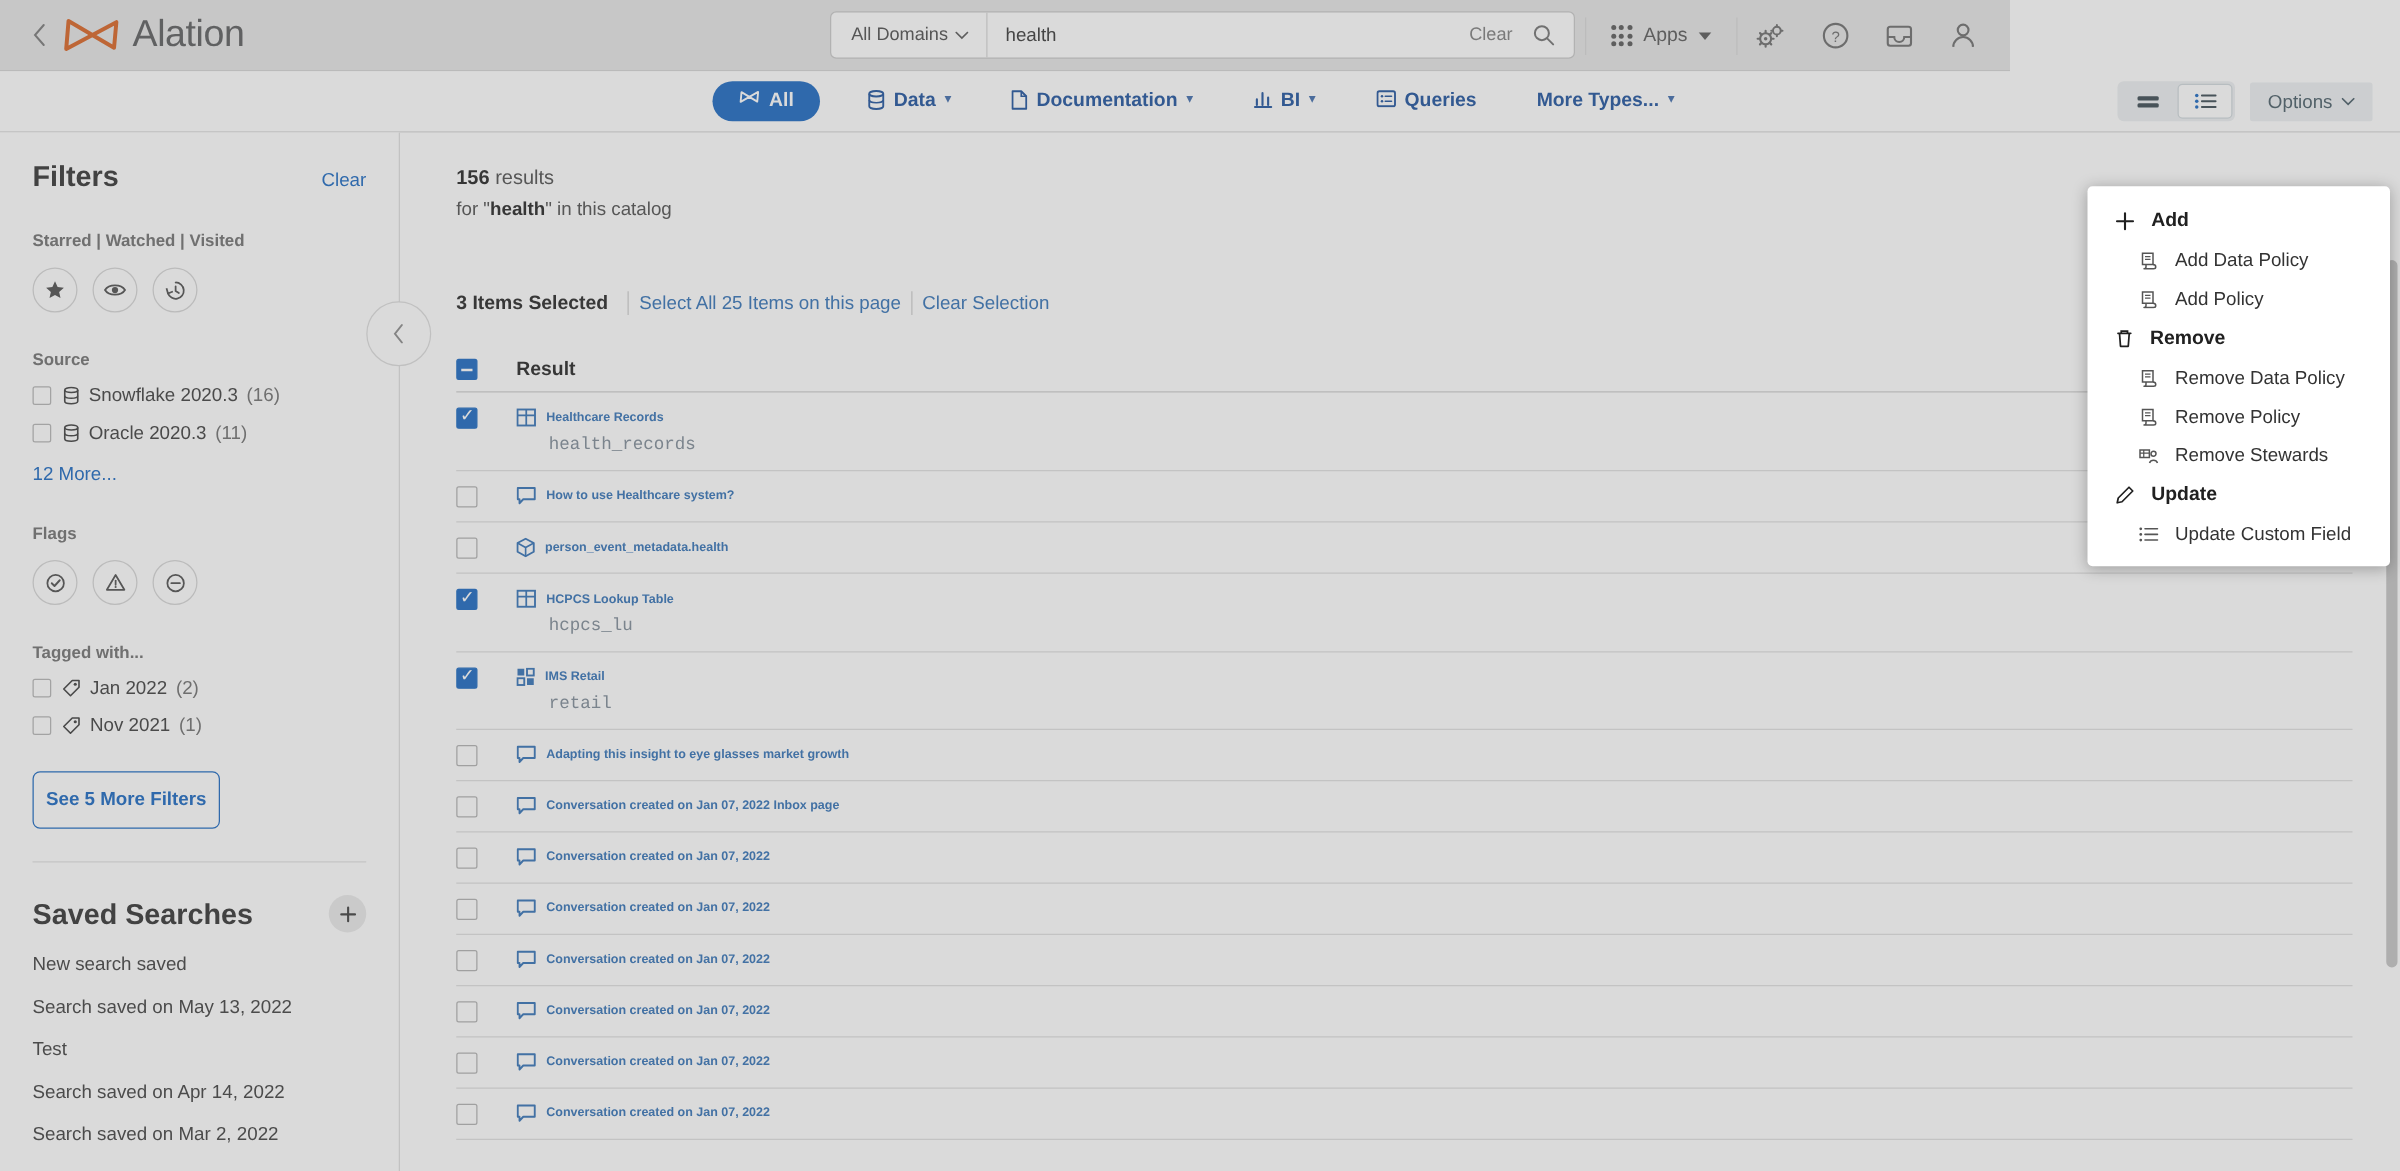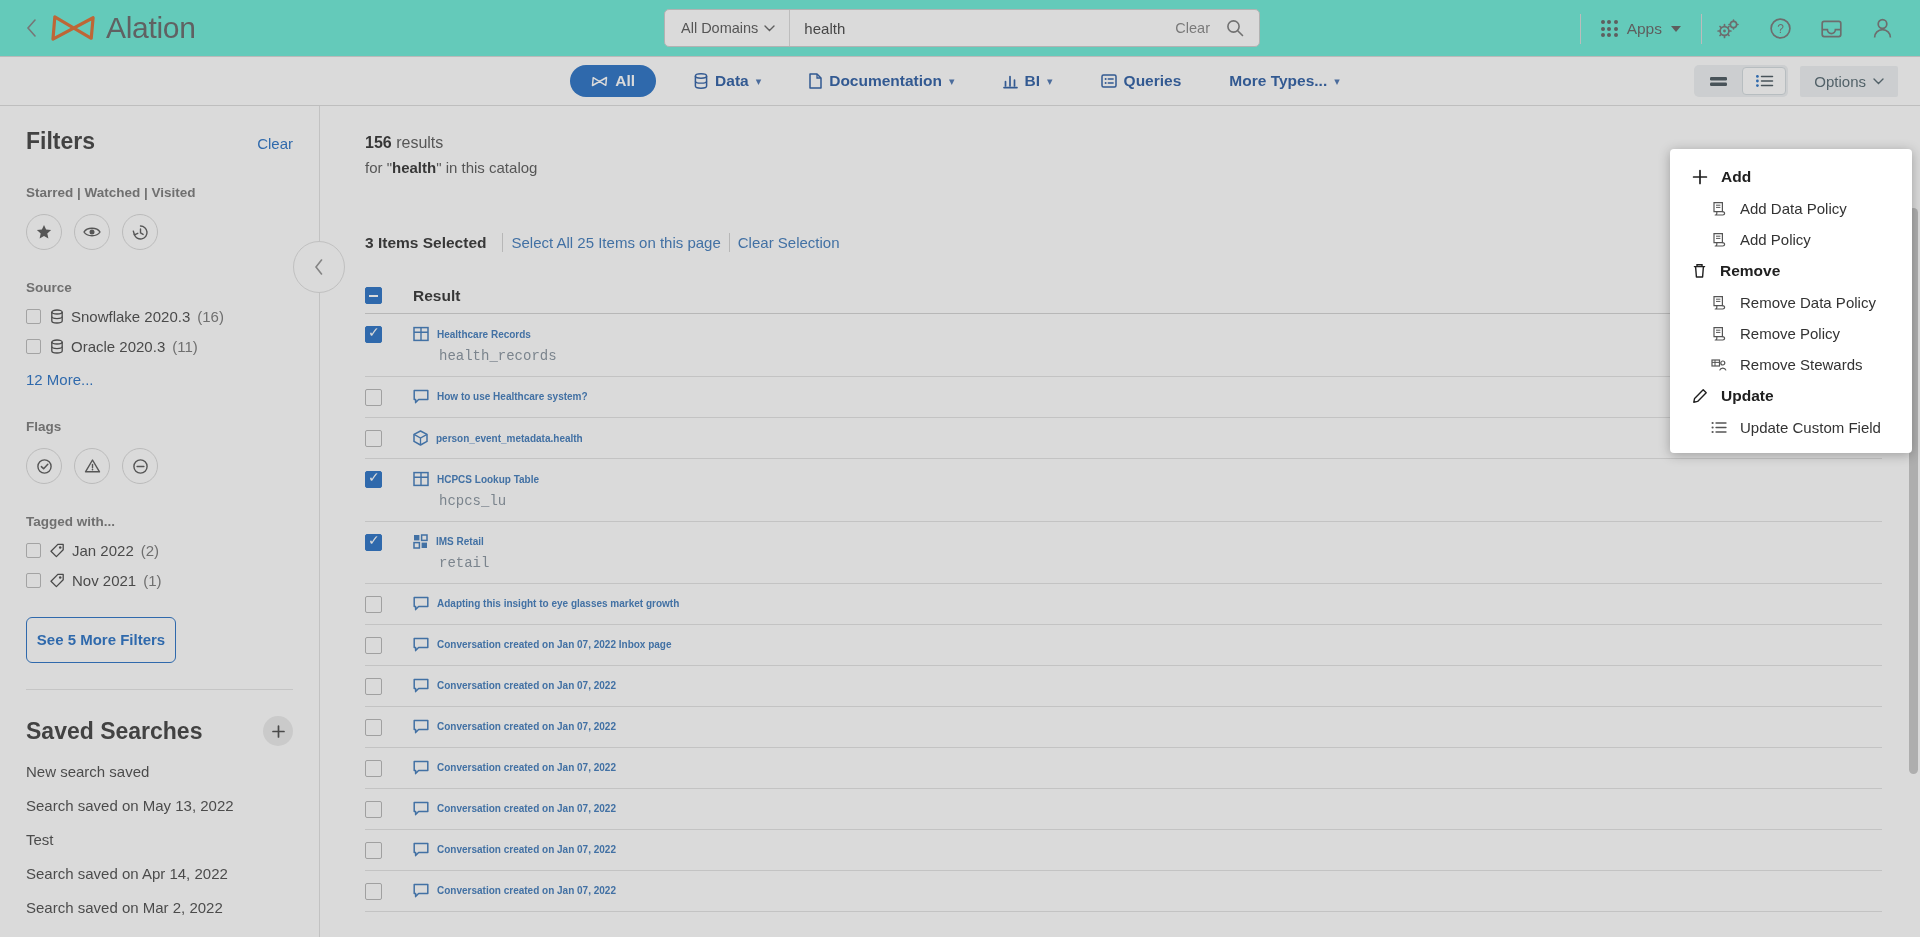--- a/index.html
+++ b/index.html
@@ -5,24 +5,24 @@
   * { box-sizing: border-box; margin: 0; padding: 0; }
   html, body {
     width: 1920px; height: 937px;
     font-family: "Liberation Sans", sans-serif;
     background: #ffffff; overflow: hidden;
   }
   body { position: relative; }
 
   
   .topbar {
-    height: 57px; width: 1920px;
+    height: 57px; width: 1608px;
     display: flex; align-items: center;
     border-bottom: 1px solid #d4d4d4;
-    background: #5eead4; position: relative;
+    background: #e5e5e5; position: relative;
   }
   .back-chev {
     width: 34px; margin-left: 14px;
     display: flex; align-items: center; justify-content: center;
     color: #6d6d6d; font-size: 19px;
   }
   .logo-wrap { display: flex; align-items: center; gap: 9px; margin-left: 2px; }
   .logo-mark { width: 47px; height: 28px; display: block; }
   .logo-text { font-size: 30px; color: #58595b; letter-spacing: -0.3px; font-weight: 400; }
 
@@ -57,21 +57,21 @@
 
   
   .navbar {
     height: 49px; width: 1920px; background: #fff;
     border-bottom: 1px solid #d9d9d9;
     display: flex; align-items: center; justify-content: center;
     position: relative;
   }
   .nav-items { display: flex; align-items: center; gap: 28px; }
   .nav-item {
-    display: flex; align-items: center; gap: 7px;
+    display: flex; align-items: flex-start; gap: 7px;
     color: #1a4f9c; font-size: 15.5px; font-weight: bold;
     padding: 6px 10px; border-radius: 16px; white-space: nowrap;
   }
   .nav-item.active { background: #1565c0; color: #fff; padding: 7px 21px; }
   .chev-d { font-size: 11px; font-weight: normal; opacity: .85; }
 
   .nav-right { position: absolute; right: 22px; display: flex; align-items: center; gap: 12px; }
   .toggle-group { display: flex; background: #eceff1; border-radius: 5px; padding: 2px; gap: 2px; }
   .toggle-btn { width: 44px; height: 28px; display: flex; align-items: center; justify-content: center; border-radius: 4px; color: #37474f; }
   .toggle-btn.sel { background: #fff; border: 1px solid #cfd8dc; }

